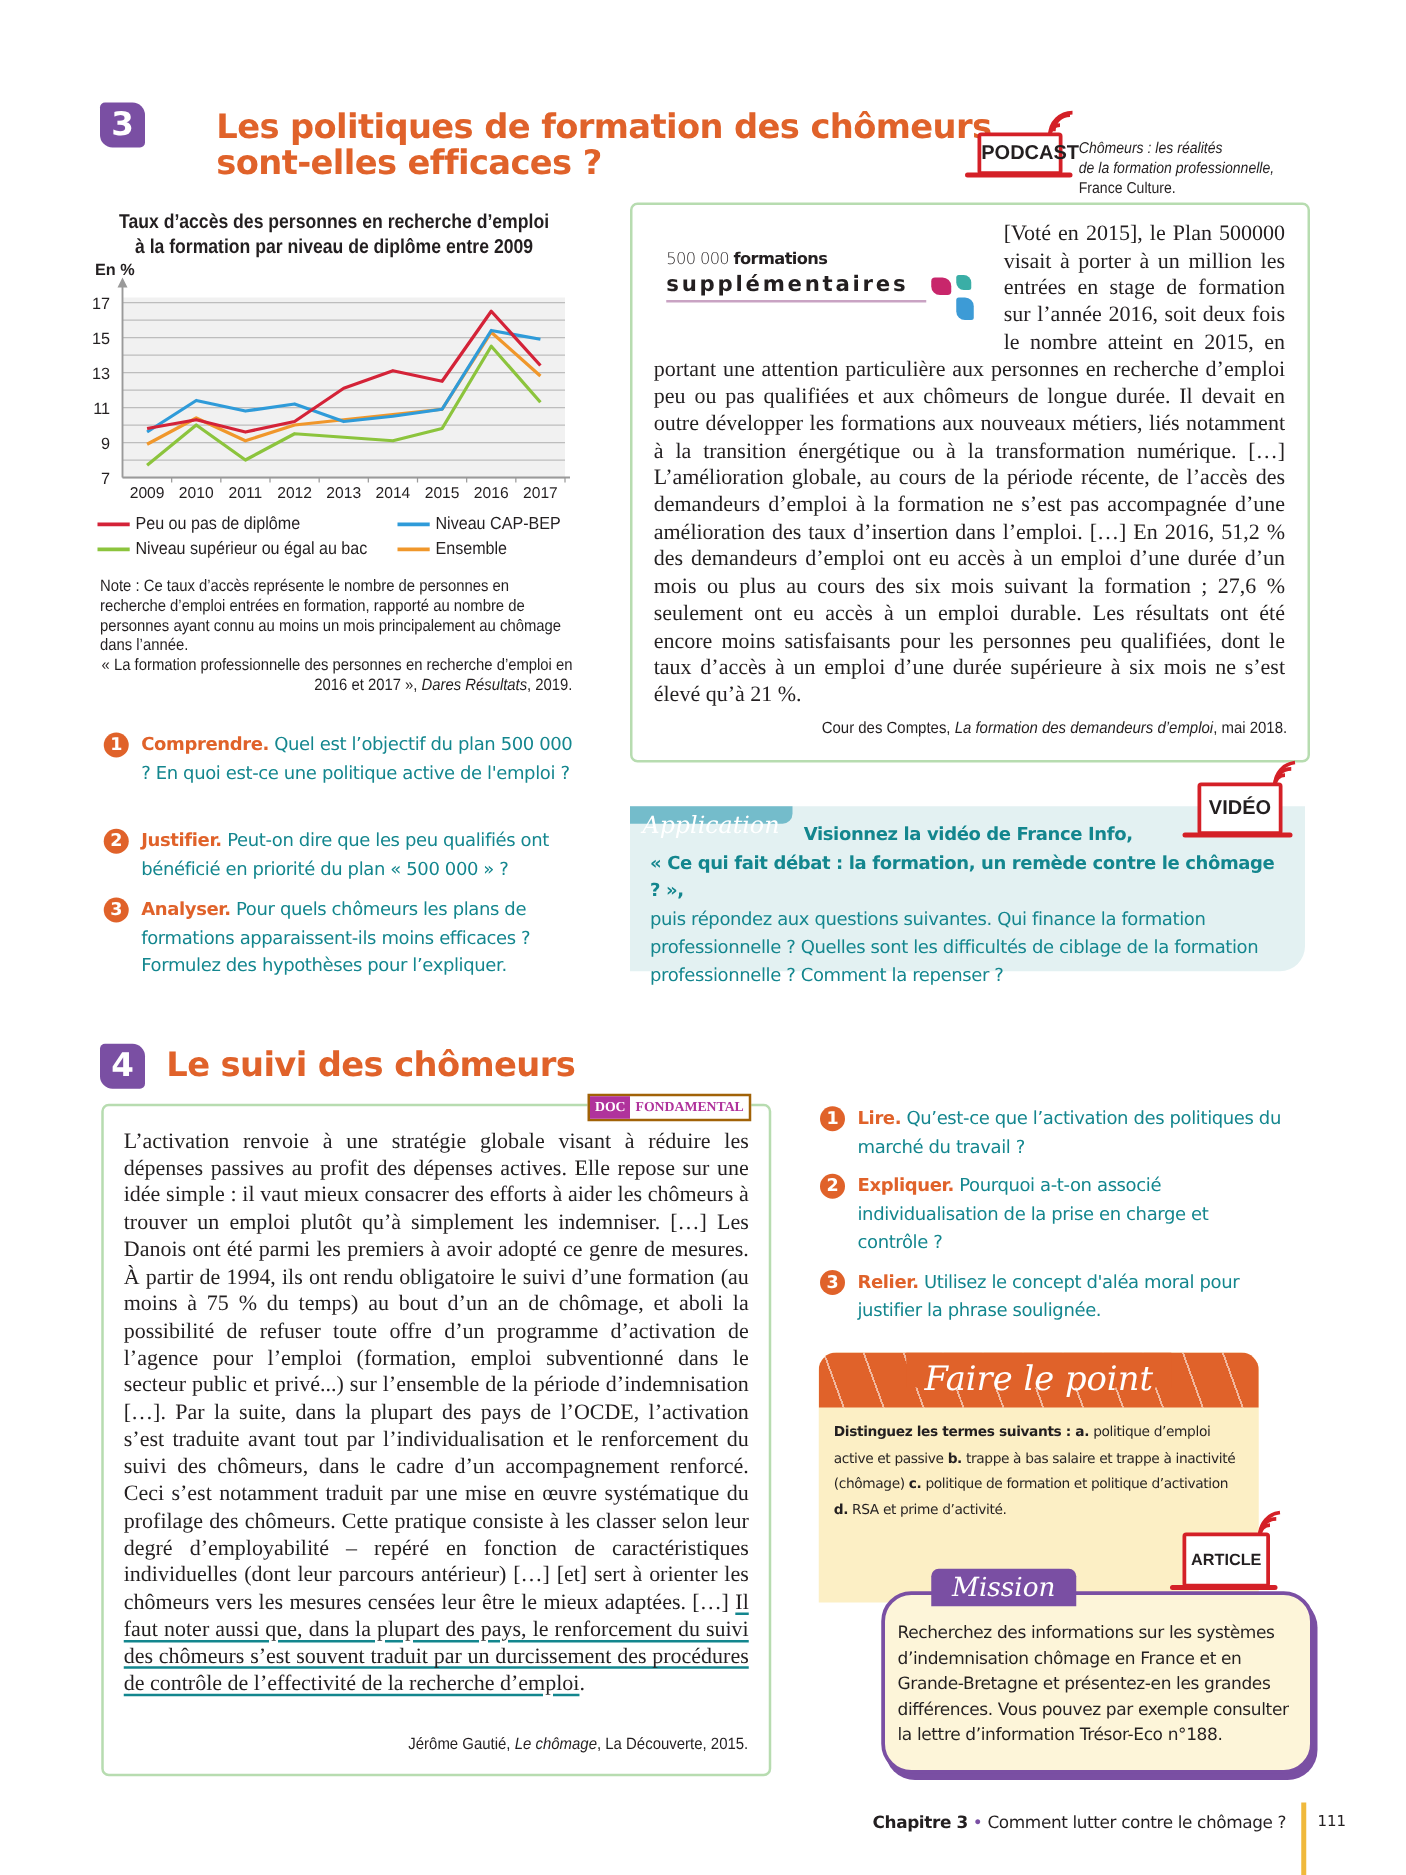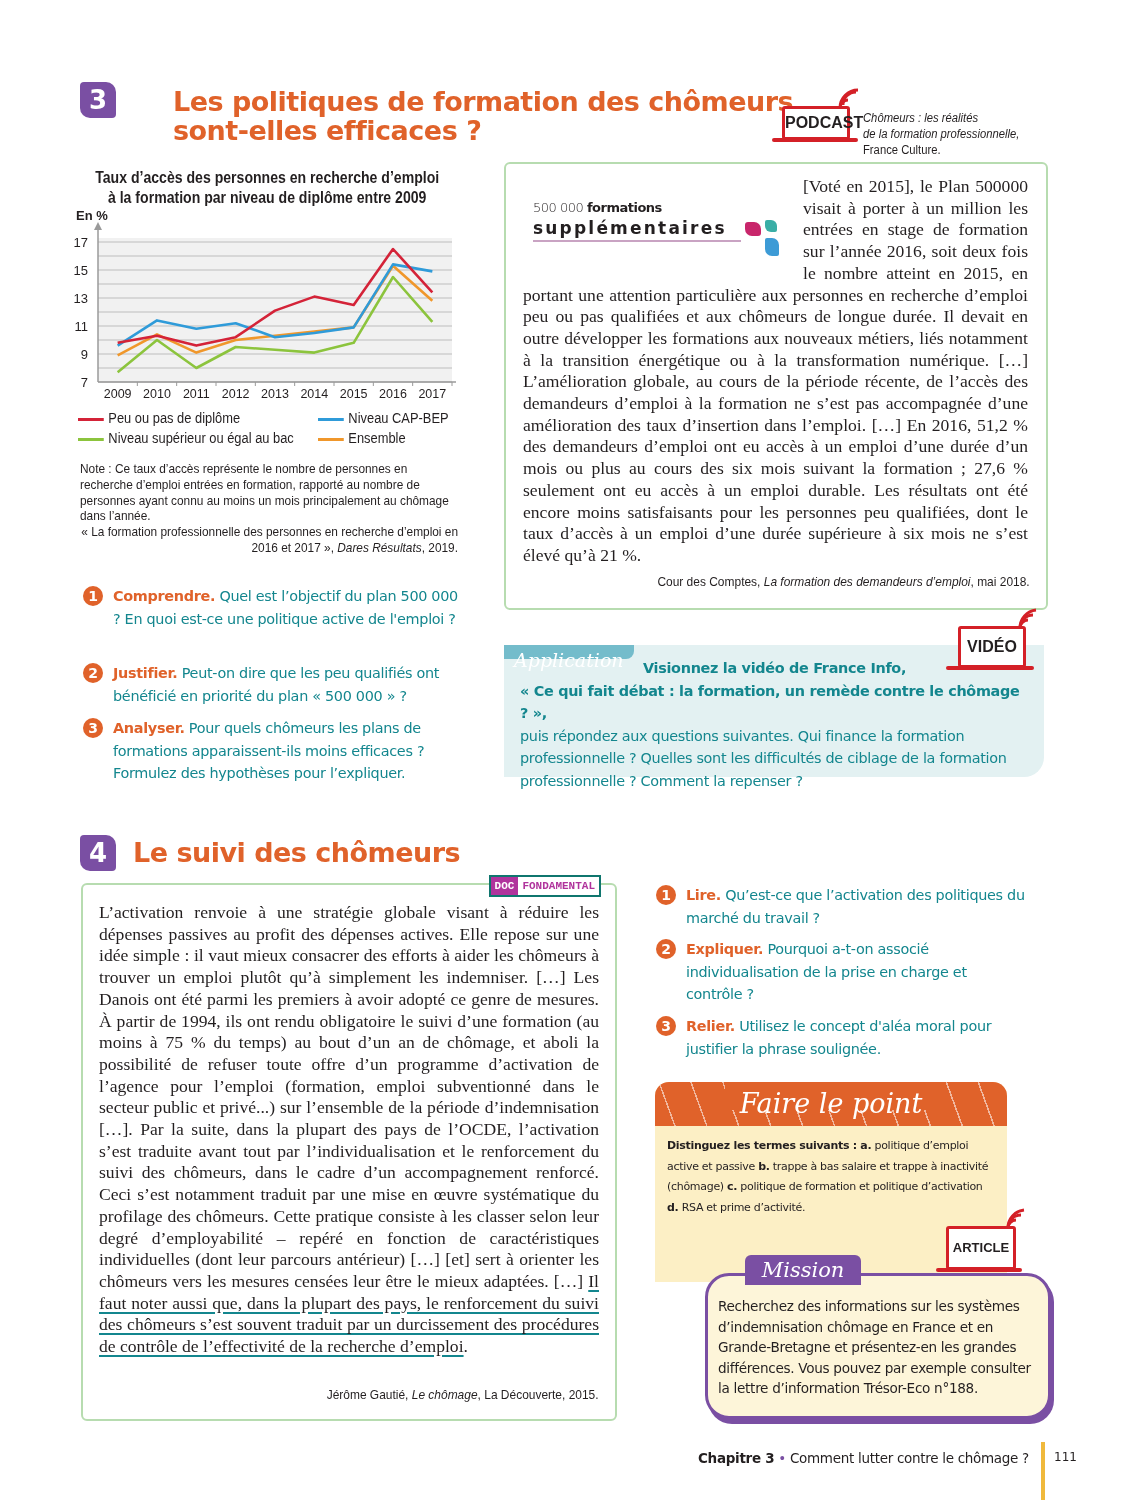--- a/index.html
+++ b/index.html
@@ -194,21 +194,21 @@
     <path d="M4 20 A18 18 0 0 1 20 2" fill="none" stroke="#d42027" stroke-width="3"></path>
   </svg>
   <div class="screen" style="left:8px;top:18px;width:62px;height:36px;line-height:36px;">VIDÉO</div>
   <div class="base" style="left:-4px;top:58px;width:88px;"></div>
 </div>
 
 <div class="num-badge" style="left:80px;top:835px;">4</div>
 <div class="sec-title" style="left:133px;top:838px;">Le suivi des chômeurs</div>
 
 <div class="textbox" style="left:81px;top:883px;width:532px;height:534px;">
-  <div class="abs" style="right:14px;top:-10px;height:18px;border:2px solid #0f766e;background:#fff;font-family:Liberation Mono, monospace;font-weight:bold;font-size:11px;line-height:18px;display:flex;">
+  <div class="abs" style="right:14px;top:-10px;height:18px;border:2px solid #a16207;background:#fff;font-family:Liberation Serif, serif;font-weight:bold;font-size:11px;line-height:18px;display:flex;">
     <span style="background:#b0339c;color:#fff;padding:0 4px;">DOC</span>
     <span style="color:#b0339c;padding:0 4px;">FONDAMENTAL</span>
   </div>
   <div class="serif abs" style="left:16px;top:17px;width:500px;">
     <span>L’activation renvoie à une stratégie globale visant à réduire les dépenses passives au profit des dépenses actives. Elle repose sur une idée simple : il vaut mieux consacrer des efforts à aider les chômeurs à trouver un emploi plutôt qu’à simplement les indemniser. […] Les Danois ont été parmi les premiers à avoir adopté ce genre de mesures. À partir de 1994, ils ont rendu obligatoire le suivi d’une formation (au moins à 75 % du temps) au bout d’un an de chômage, et aboli la possibilité de refuser toute offre d’un programme d’activation de l’agence pour l’emploi (formation, emploi subventionné dans le secteur public et privé...) sur l’ensemble de la période d’indemnisation […]. Par la suite, dans la plupart des pays de l’OCDE, l’activation s’est traduite avant tout par l’individualisation et le renforcement du suivi des chômeurs, dans le cadre d’un accompagnement renforcé. Ceci s’est notamment traduit par une mise en œuvre systématique du profilage des chômeurs. Cette pratique consiste à les classer selon leur degré d’employabilité – repéré en fonction de caractéristiques individuelles (dont leur parcours antérieur) […] [et] sert à orienter les chômeurs vers les mesures censées leur être le mieux adaptées. […] </span><span class="ul">Il faut noter aussi que, dans la plupart des pays, le renforcement du suivi des chômeurs s’est souvent traduit par un durcissement des procédures de contrôle de l’effectivité de la recherche d’emploi</span><span>.</span>
   </div>
   <div class="cite abs" style="right:16px;top:502px;"><span>Jérôme Gautié, </span><i>Le chômage</i><span>, La Découverte, 2015.</span></div>
 </div>
 
 <div class="q" style="left:686px;top:884px;width:345px;">

